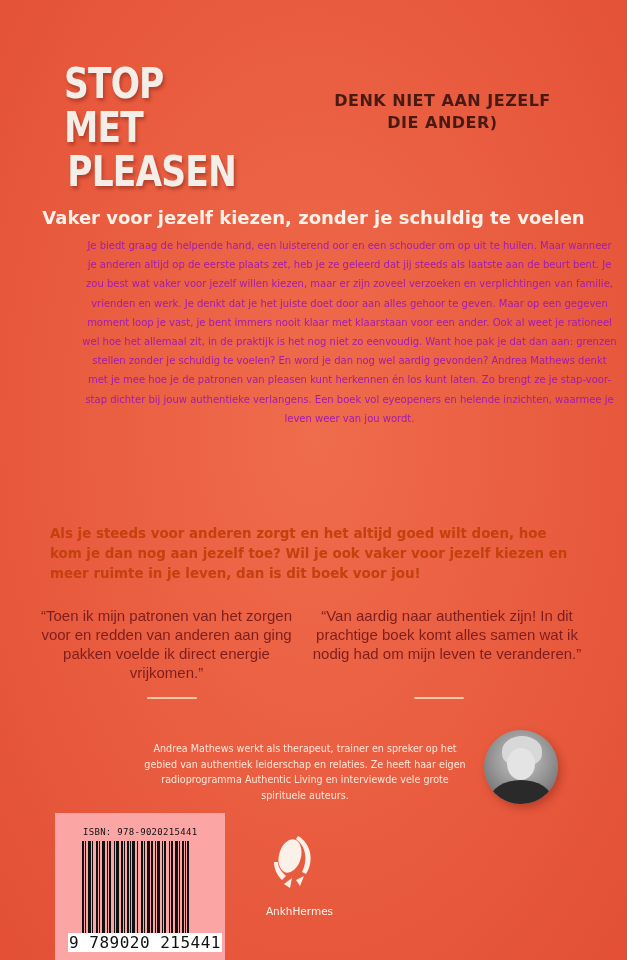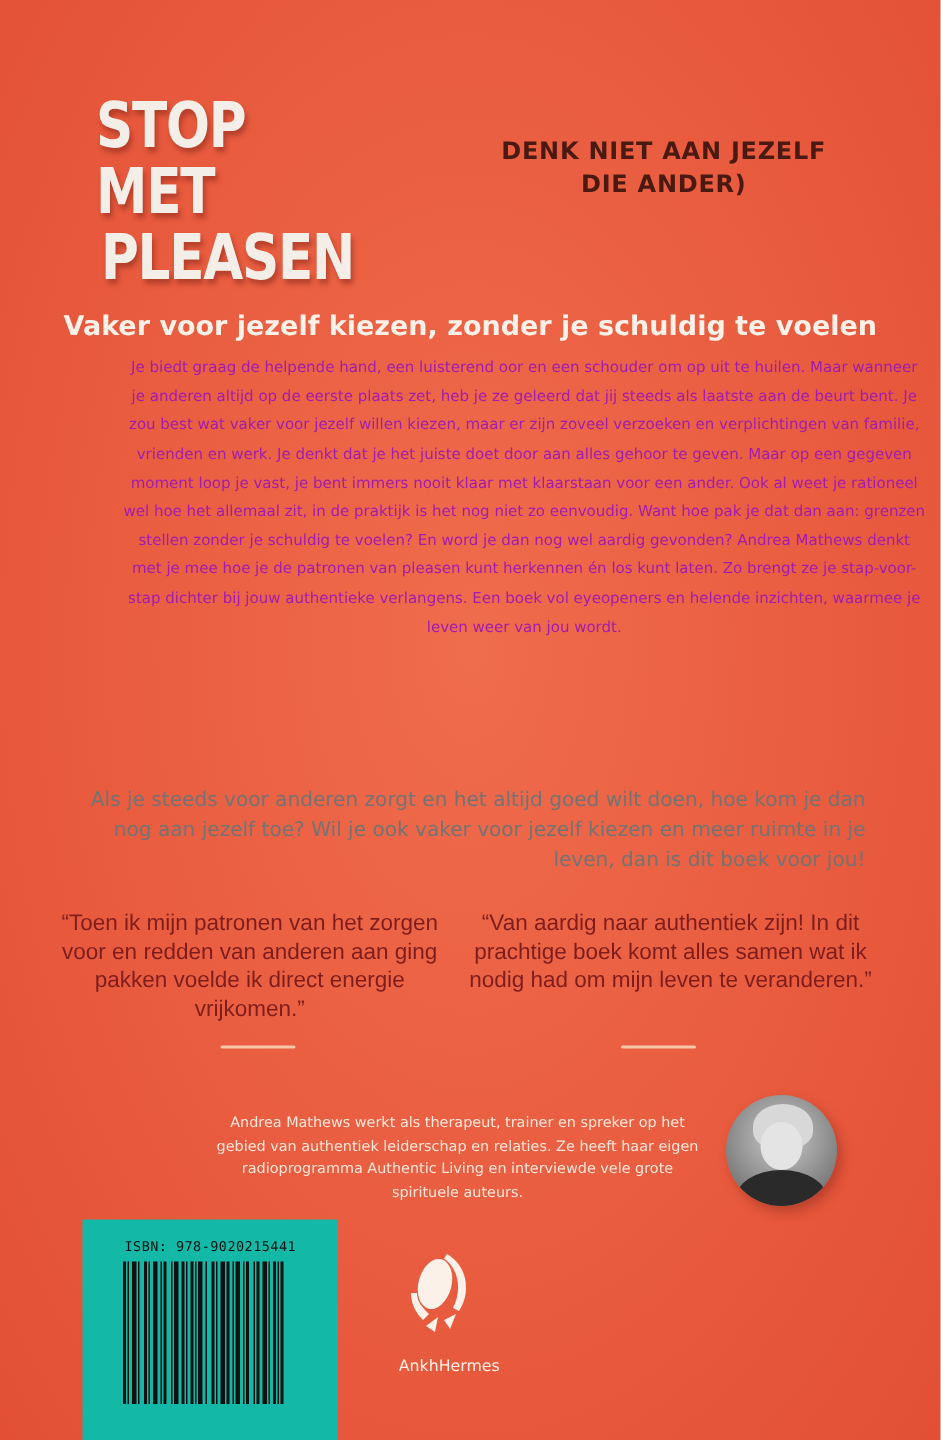--- a/index.html
+++ b/index.html
@@ -23,22 +23,22 @@
   }
   .subtitle {
     left:40px; top:206px; width:547px; text-align:center;
     color:#fbf1e8; font-weight:bold; font-size:18px; line-height:24px;
   }
   .body-text {
     left:46px; top:236px; width:535px; text-align:center;
     color:#a21caf; font-size:10px; line-height:19.2px;margin-left:36px;
   }
   .callout {
-    left:50px; top:524px; width:527px; text-align:right;
-    color:#737373; font-weight:normal; font-size:13.4px; line-height:20px;
+    left:50px; top:524px; width:527px; text-align:left;
+    color:#c2410c; font-weight:bold; font-size:13.4px; line-height:20px;
   }
   .quote {
     top:606px; width:265px; text-align:center; color:#7f1d1d;
     font-family:Liberation Sans, sans-serif; font-size:15px; line-height:19px;
   }
   .quote.left { left:34px; }
   .quote.right { left:312px; width:270px; }
   .rule { top:697px; height:2px; width:50px; background:#f3c7a7; border-radius:1px; }
   .bio {
     left:140px; top:741px; width:330px; text-align:center;
@@ -47,21 +47,21 @@
   .photo {
     left:484px; top:730px; width:74px; height:74px; border-radius:50%;
     background: radial-gradient(circle at 50% 38%, #c9c9c9 0%, #9a9a9a 45%, #5c5c5c 100%);
     box-shadow: 3px 4px 8px rgba(120,30,20,0.4);
     overflow:hidden;
   }
   .photo .hair { position:absolute; left:18px; top:6px; width:40px; height:30px; border-radius:50% 50% 40% 40%; background:#d8d8d8; }
   .photo .face { position:absolute; left:23px; top:18px; width:28px; height:32px; border-radius:50%; background:#e4e4e4; }
   .photo .shoulders { position:absolute; left:6px; top:50px; width:62px; height:40px; border-radius:50% 50% 0 0; background:#2a2a2a; }
   .barcode-box {
-    left:55px; top:813px; width:170px; height:147px; background:#14b8a6;
+    left:55px; top:813px; width:170px; height:147px; background:#fca5a5;
   }
   .isbn-top {
     position:absolute; left:28px; top:14px; font-family:"DejaVu Sans Mono", monospace;
     font-size:9px; color:#111; letter-spacing:0.3px;
   }
   .bars { position:absolute; left:27px; top:28px; width:128px; height:95px; display:flex; gap:0; }
   .bars span { display:block; height:100%; background:#111; }
   .isbn-bottom {
     position:absolute; left:13px; top:120px; font-family:"DejaVu Sans Mono", monospace;
     font-size:16px; color:#111; background:#fff; padding:0 1px; letter-spacing:0.5px;
@@ -133,20 +133,21 @@
       <span style="width:1px;margin-right:1px"></span>
     <span style="width:2px;margin-right:3px"></span>
       <span style="width:1px;margin-right:1px"></span>
     <span style="width:2px;margin-right:2px"></span>
       <span style="width:3px;margin-right:1px"></span>
     <span style="width:1px;margin-right:2px"></span>
       <span style="width:2px;margin-right:1px"></span>
     <span style="width:1px;margin-right:1px"></span>
       <span style="width:2px;margin-right:0"></span>
   </div>
+  <div class="isbn-bottom">9 789020 215441</div>
 </div>
 
 <svg class="abs logo" viewBox="0 0 60 56">
   <ellipse cx="28" cy="22" rx="11" ry="17" transform="rotate(15 28 22)" fill="#fbf1e8"></ellipse>
   <path d="M36 2 C50 10, 52 28, 44 40 L40 38 C46 26, 44 12, 34 5 Z" fill="#fbf1e8"></path>
   <path d="M12 28 C12 36, 16 42, 20 46 L24 42 C20 38, 16 34, 16 28 Z" fill="#fbf1e8"></path>
   <path d="M22 50 L30 44 L28 54 Z" fill="#fbf1e8"></path>
   <path d="M34 46 L42 42 L38 52 Z" fill="#fbf1e8"></path>
 </svg>
 

